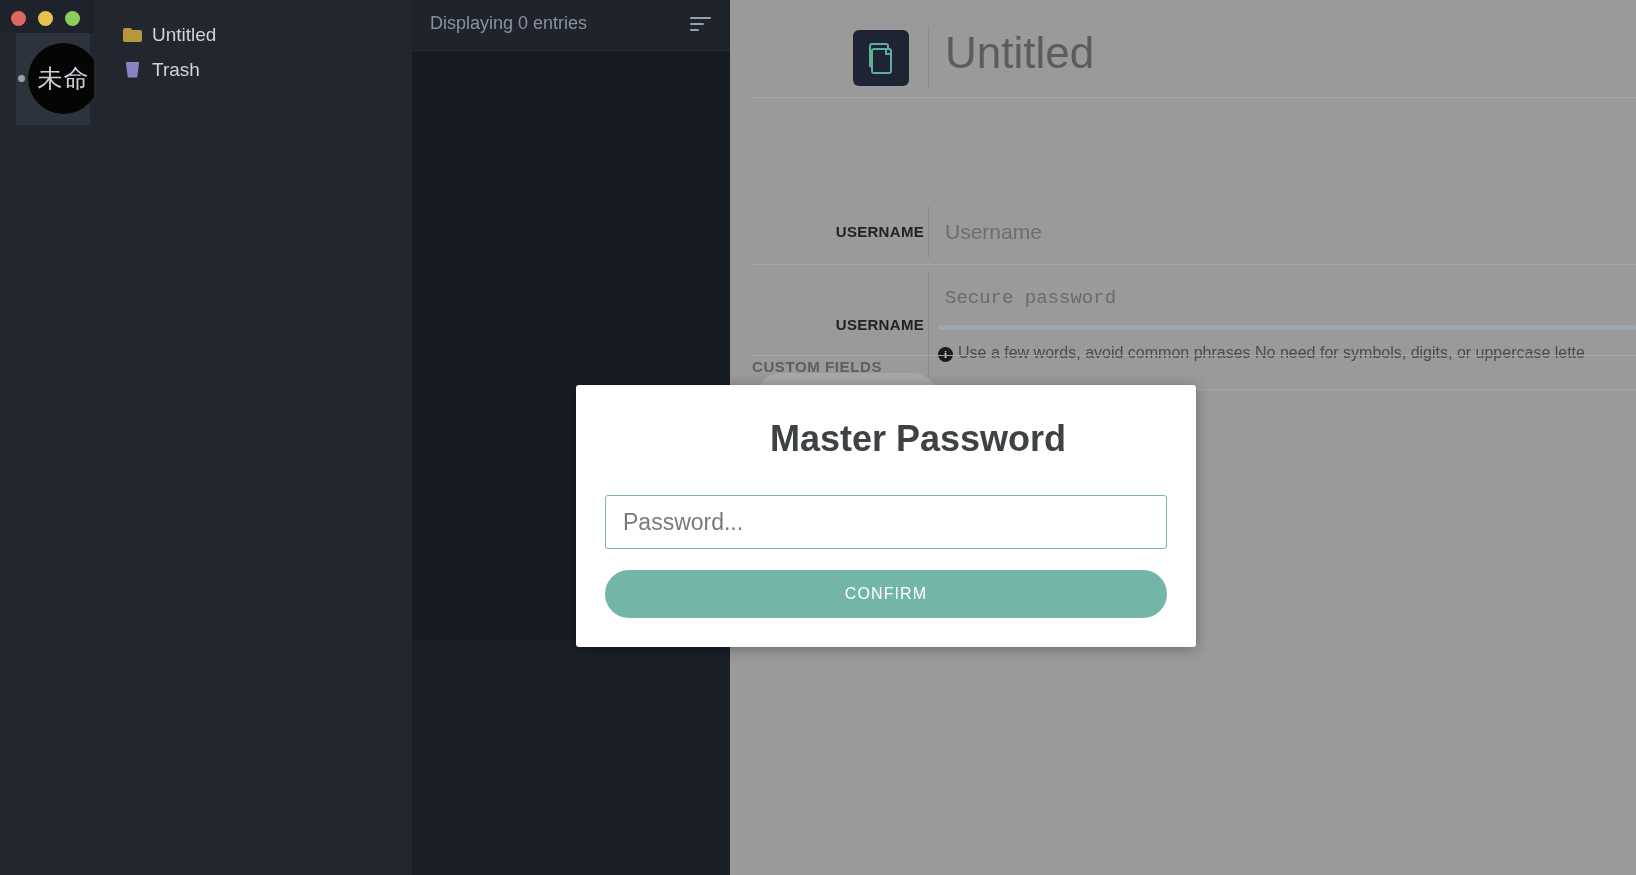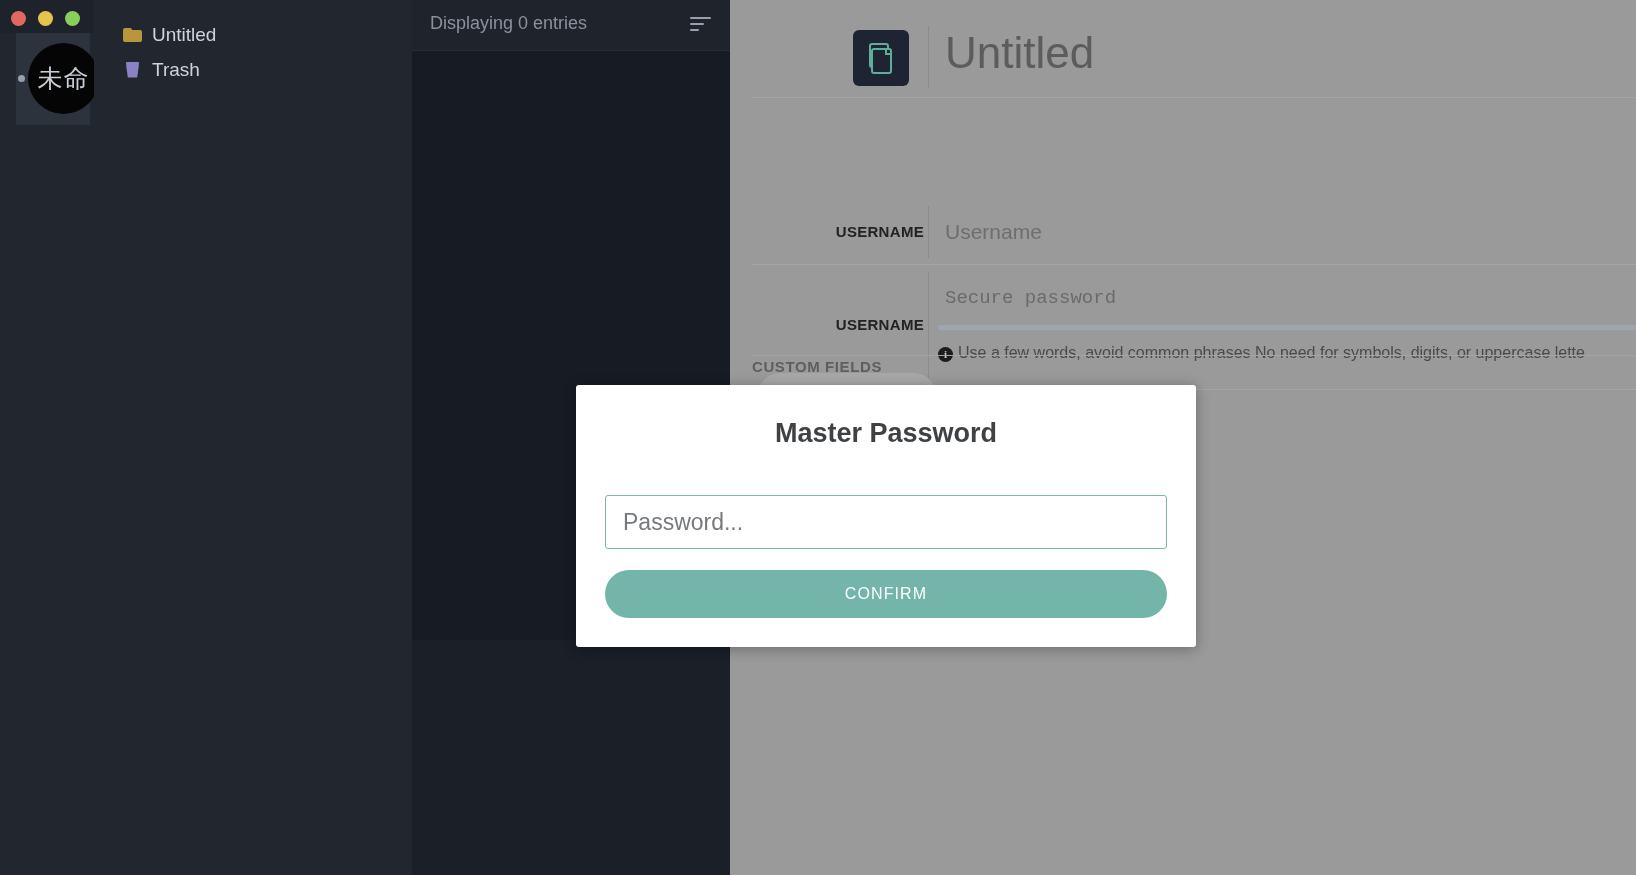--- a/index.html
+++ b/index.html
@@ -279,23 +279,24 @@
     width: 620px; height: 262px;
     background: #ffffff;
     border-radius: 3px;
     box-shadow: 0 2px 14px rgba(0,0,0,0.30);
   }
   .modal-title {
     position: absolute;
     left: 0; top: 33px;
     width: 620px;
     text-align: center;
-    font-size: 27px;
+    font-size: 36px;
     font-weight: bold;
     color: #3f4245;
+    padding-left: 32px;
   }
   .modal-input {
     position: absolute;
     left: 29px; top: 110px;
     width: 562px; height: 54px;
     box-sizing: border-box;
     border: 1px solid #76b9ab;
     border-radius: 3px;
     background: #fff;
     font-family: "Liberation Sans", sans-serif;

